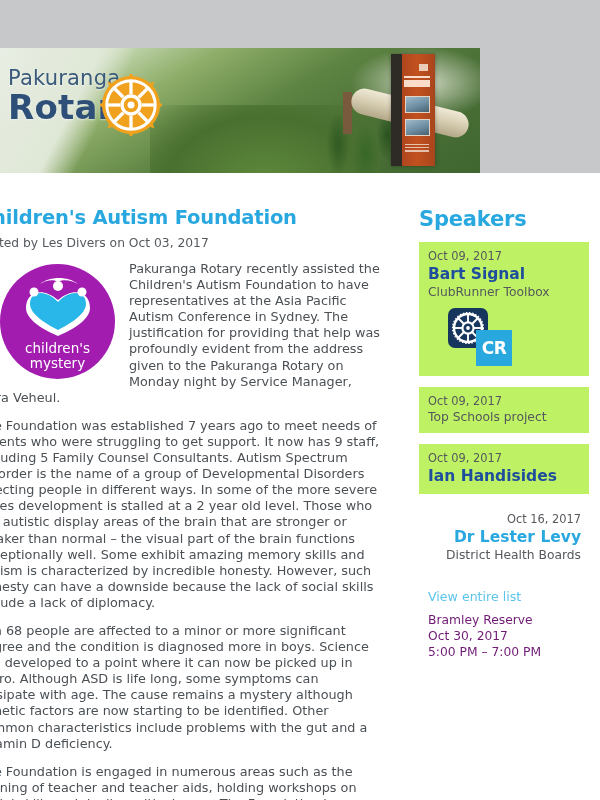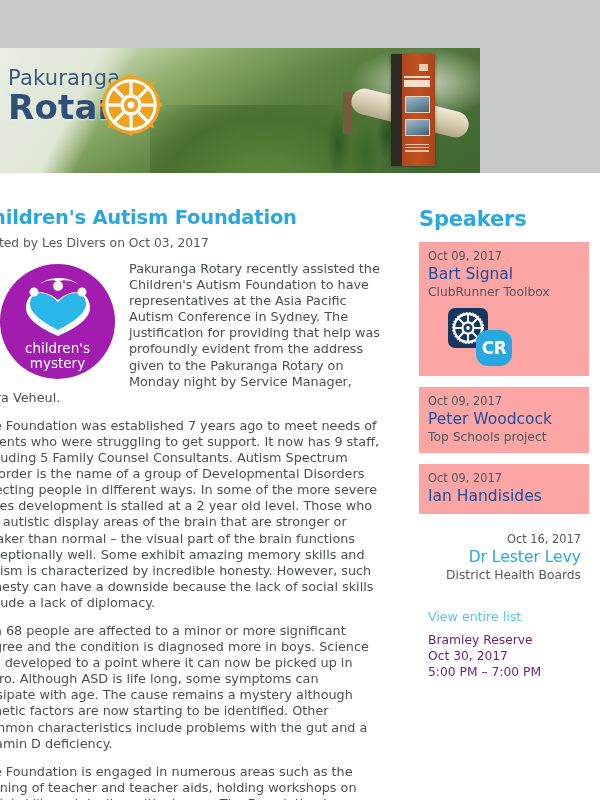--- a/index.html
+++ b/index.html
@@ -186,33 +186,33 @@
   .side-heading {
     margin: 0;
     font-size: 21px;
     font-weight: bold;
     color: #29a8e0;
     letter-spacing: -.2px;
   }
   #speakers-heading { padding-top: 34px; }
   .speaker-card {
     width: 170px;
-    background: #fca5a5;
+    background: #bef264;
     margin-top: 11px;
     padding: 7px 8px 8px 9px;
   }
   .speaker-card.plain { background: transparent; padding-left: 9px; text-align: right; }
   .sp-date {
     font-size: 11.4px;
     color: #55585c;
     line-height: 15px;
   }
   .sp-name {
     font-size: 15.5px;
-    font-weight: normal;
+    font-weight: bold;
     color: #1f4e9c;
     line-height: 19px;
     margin-top: 1px;
   }
   .sp-name.light { color: #29a8e0; }
   .sp-topic {
     font-size: 12.3px;
     color: #55585c;
     line-height: 16px;
   }
@@ -223,21 +223,21 @@
   }
   .logo-rotary {
     position: absolute; left: 20px; top: 2px;
     width: 40px; height: 40px;
     border-radius: 7px;
     background: #17365d;
   }
   .logo-cr {
     position: absolute; left: 48px; top: 24px;
     width: 36px; height: 36px;
-    border-radius: 12px;
+    border-radius: 0;
     background: #29a8e0;
     color: #fff;
     font-size: 17px;
     font-weight: bold;
     text-align: center;
     line-height: 36px;
     letter-spacing: -.5px;
   }
   #view-entire-list {
     display: block;
@@ -374,21 +374,20 @@
                 <line x1="16" y1="24" x2="10.5" y2="29.5"></line>
               </g>
             </svg>
           </div>
           <div class="logo-cr">CR</div>
         </div>
       </div>
 
       <div class="speaker-card">
         <div class="sp-date">Oct 09, 2017</div>
-        <div class="sp-name">Peter Woodcock</div>
         <div class="sp-topic">Top Schools project</div>
       </div>
 
       <div class="speaker-card">
         <div class="sp-date">Oct 09, 2017</div>
         <div class="sp-name">Ian Handisides</div>
       </div>
 
       <div class="speaker-card plain">
         <div class="sp-date">Oct 16, 2017</div>

